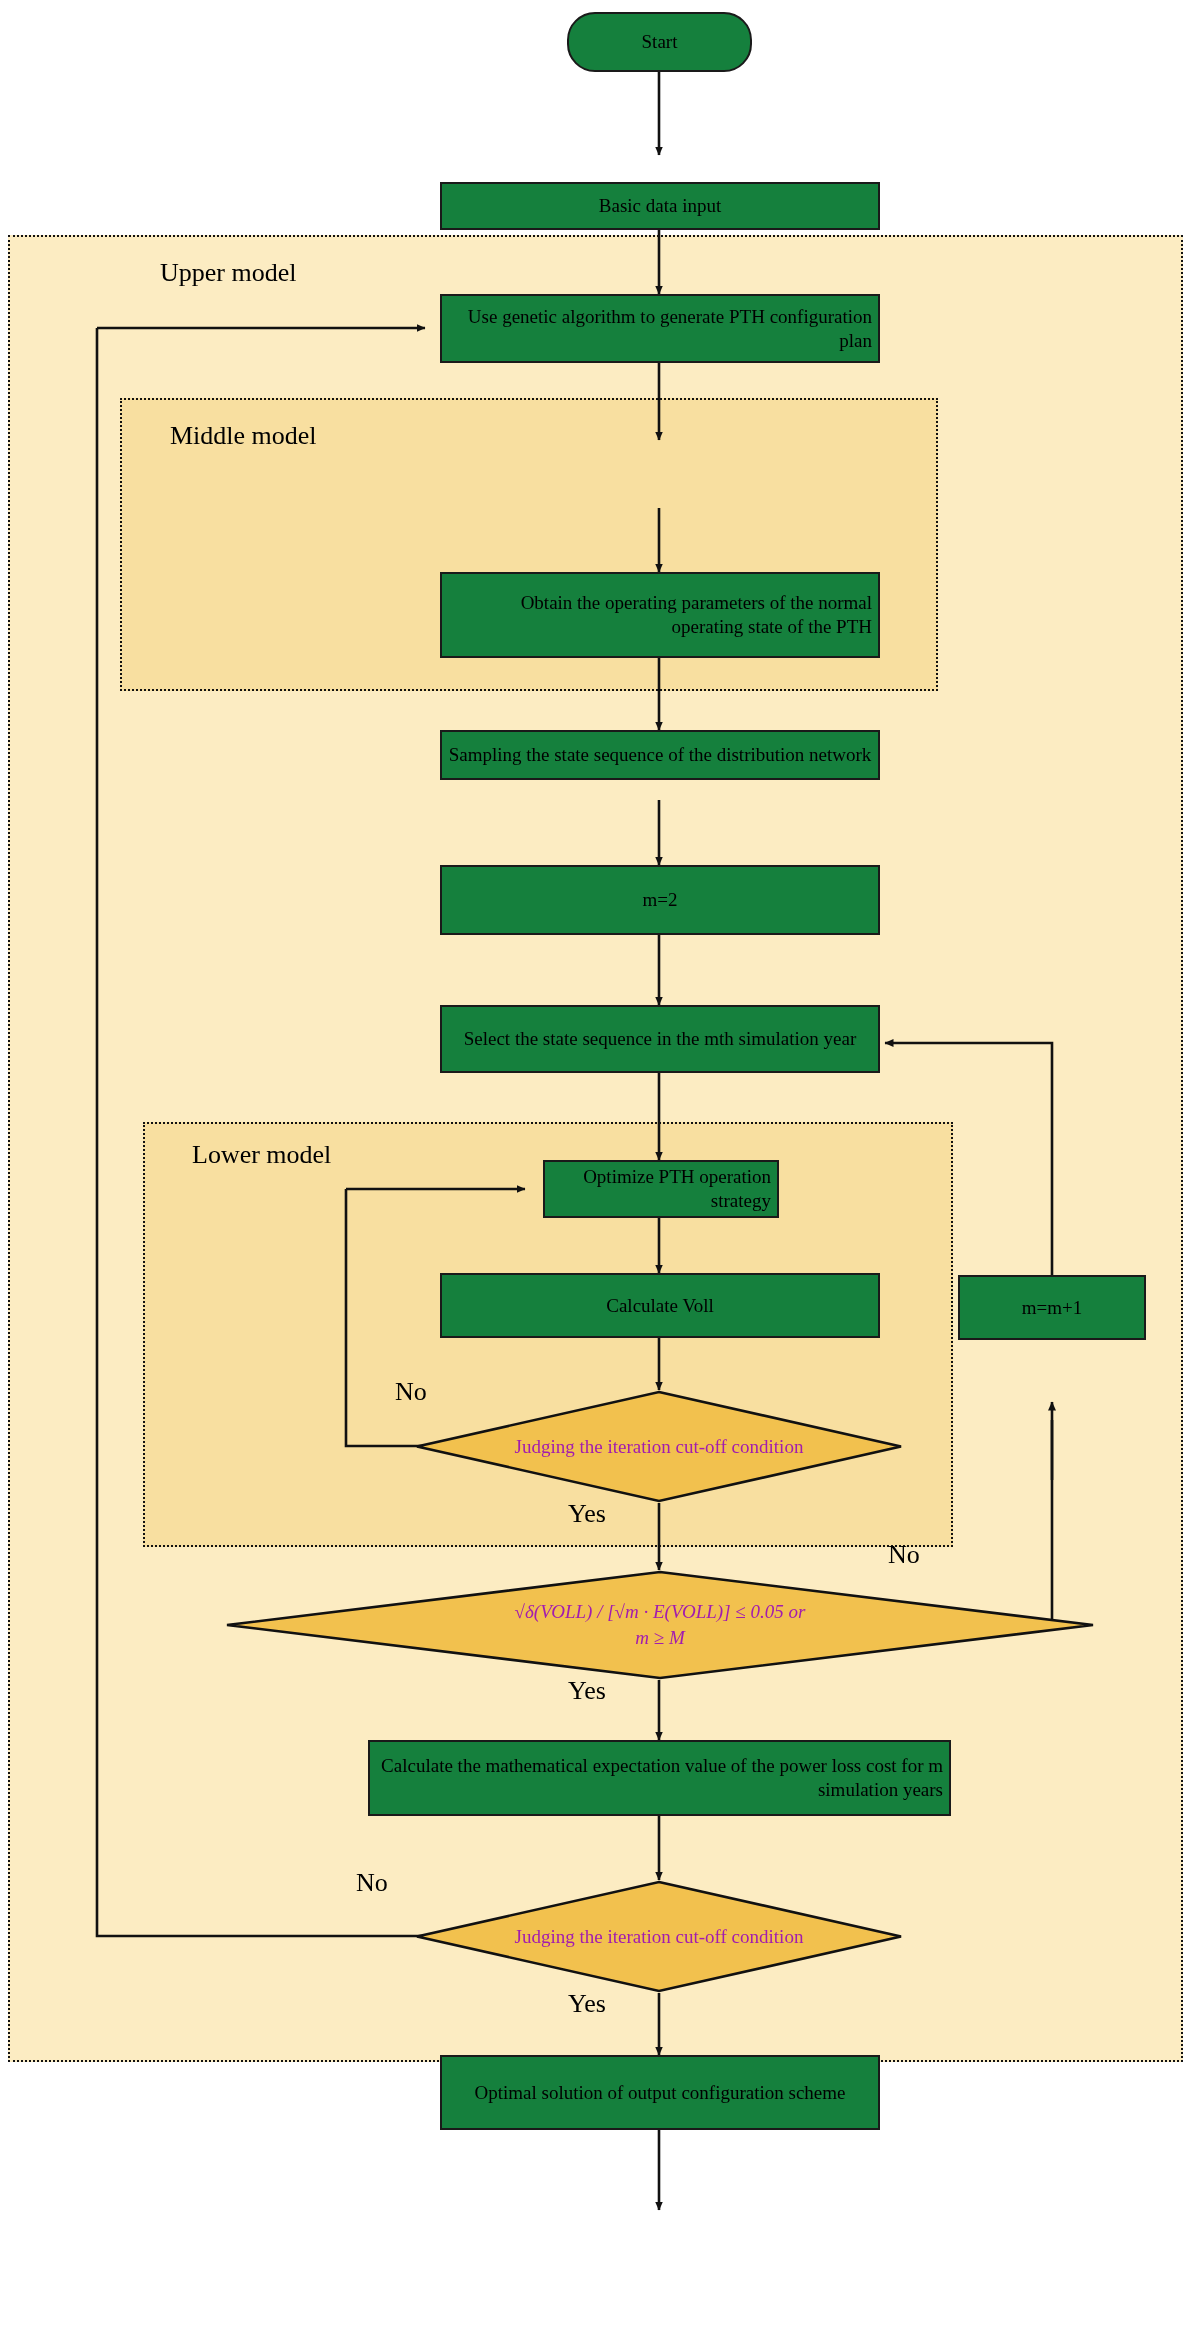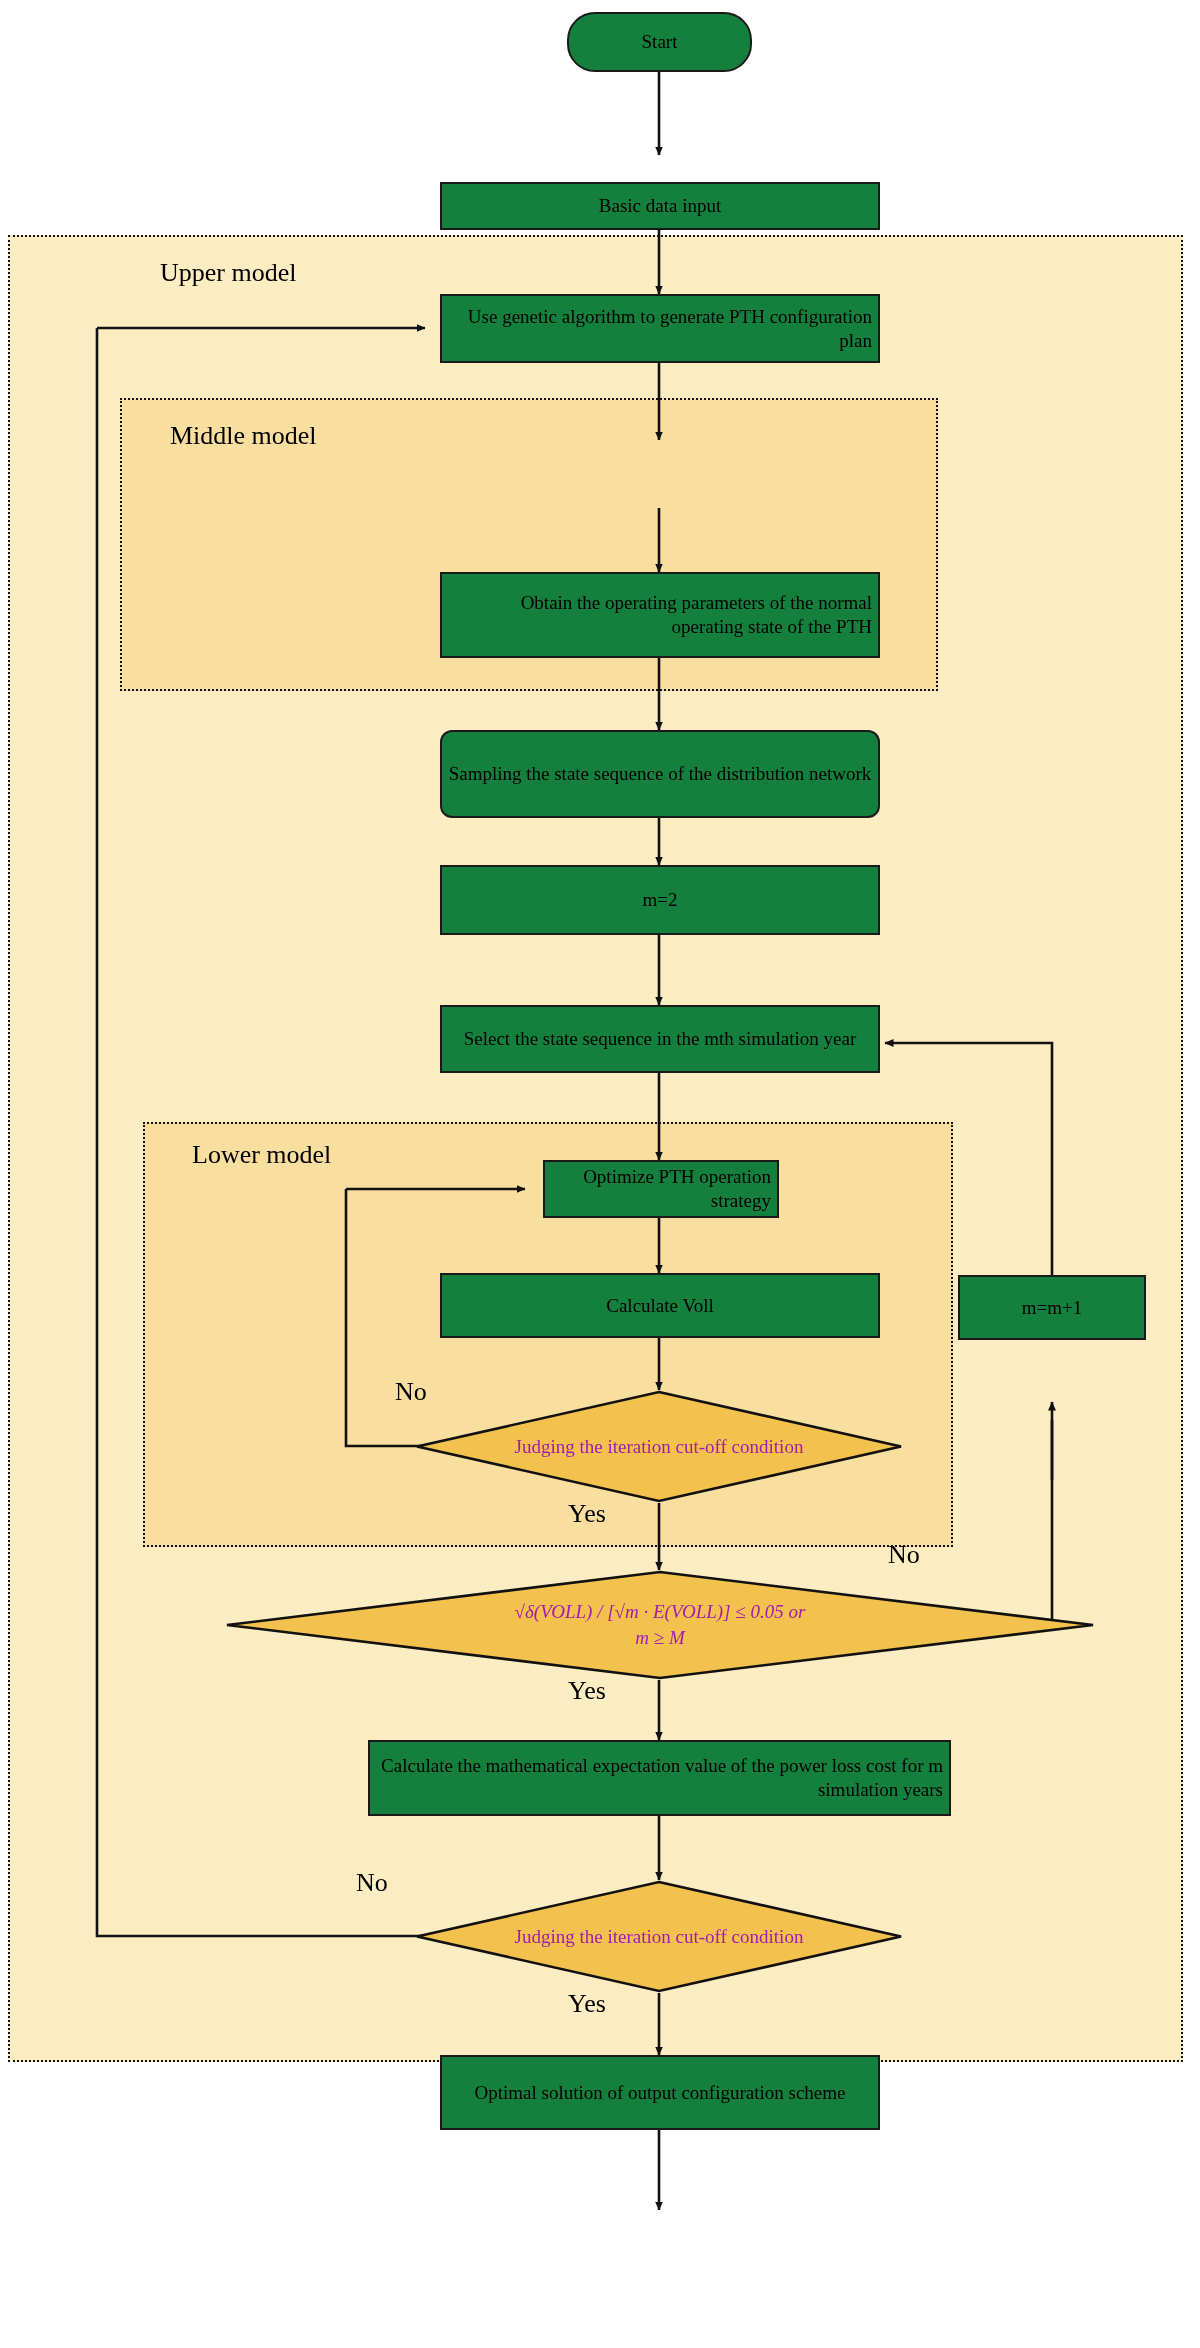--- a/index.html
+++ b/index.html
@@ -181,21 +181,21 @@
 
   <div class="box terminal" style="left:567px; top:12px; width:185px; height:60px;">Start</div>
 
   <div class="box" style="left:440px; top:155px; width:440px; height:48px;margin-top:27px;">Basic data input</div>
 
   <div class="box" style="left:440px; top:294px; width:440px; height:69px;">Use genetic algorithm to generate PTH configuration plan</div>
 
 
   <div class="box" style="left:440px; top:572px; width:440px; height:86px;">Obtain the operating parameters of the normal operating state of the PTH</div>
 
-  <div class="box" style="left:440px; top:730px; width:440px; height:88px;border-radius:12px;">Sampling the state sequence of the distribution network</div>
+  <div class="box" style="left:440px; top:730px; width:440px; height:50px;">Sampling the state sequence of the distribution network</div>
 
   <div class="box" style="left:440px; top:865px; width:440px; height:70px;">m=2</div>
 
   <div class="box" style="left:543px; top:1160px; width:236px; height:58px;">Optimize PTH operation strategy</div>
 
   <div class="box" style="left:440px; top:1005px; width:440px; height:68px;">Select the state sequence in the mth simulation year</div>
 
   <div class="box" style="left:440px; top:1273px; width:440px; height:65px;">Calculate Voll</div>
 
   <div class="box" style="left:958px; top:1275px; width:188px; height:65px;">m=m+1</div>

